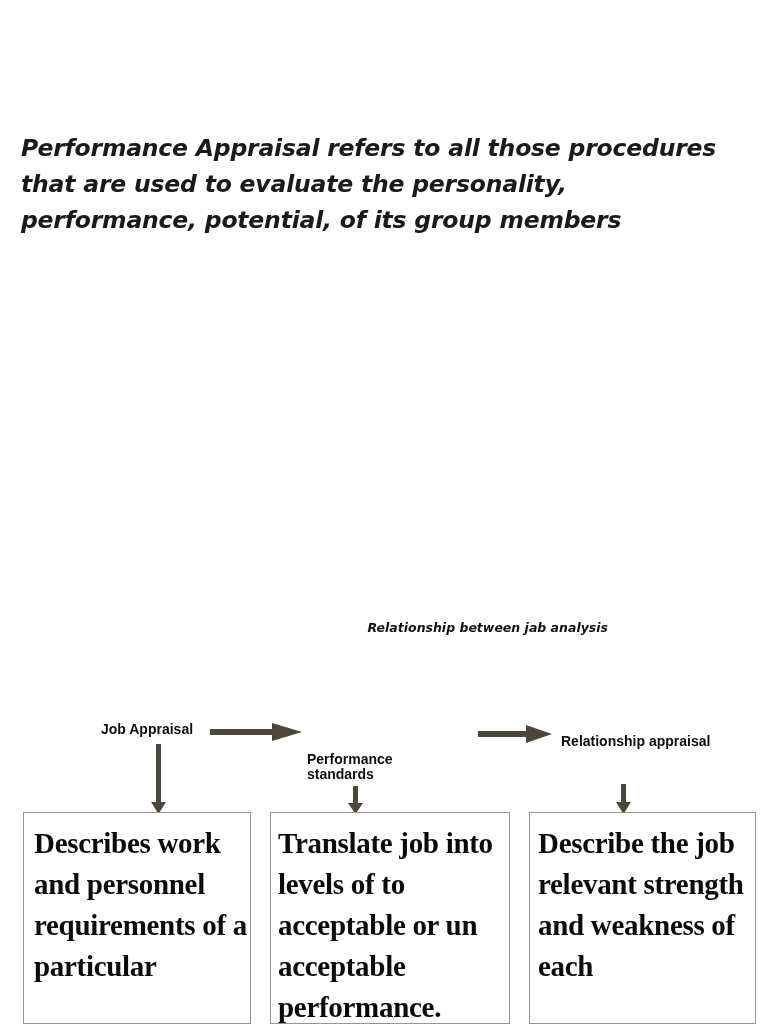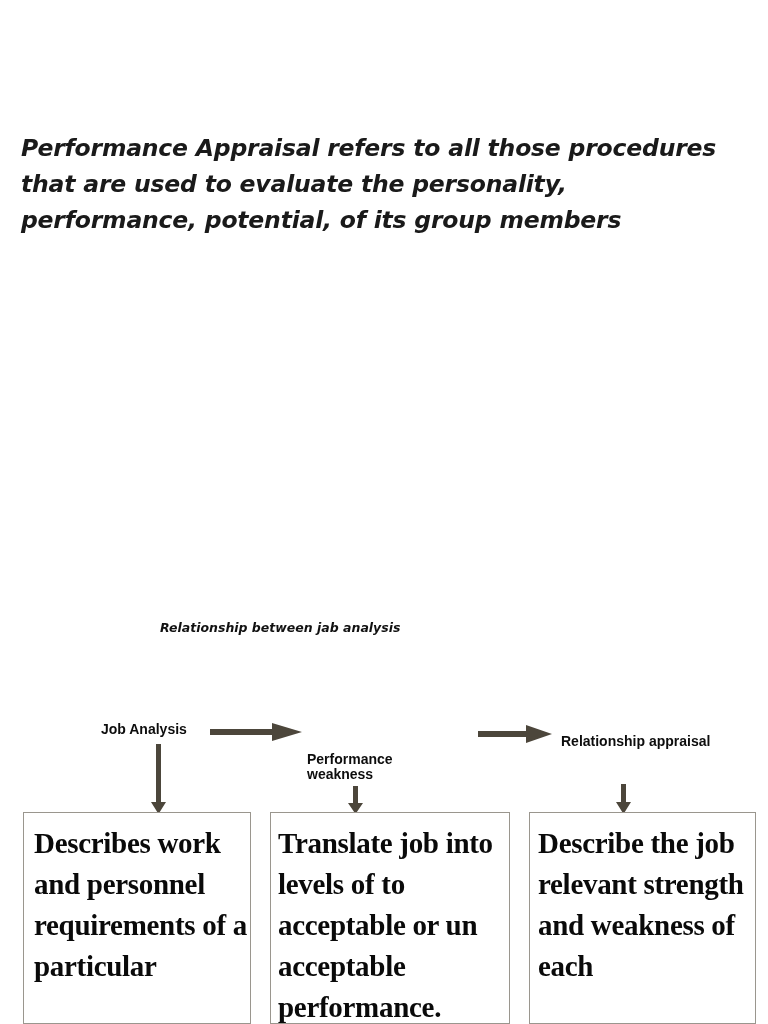--- a/index.html
+++ b/index.html
@@ -38,21 +38,21 @@
     letter-spacing: -0.2px;
     color: #1a1a1a;
   }
 
   
   .caption {
     position: absolute;
     left: 160px;
     top: 617px;
     width: 448px;
-    text-align: left;
+    text-align: right;
     font-family: "DejaVu Sans", sans-serif;
     font-size: 12.5px;
     font-weight: bold;
     font-style: italic;
     line-height: 21px;
     color: #111111;
   }
 
   
   .flow-label {
@@ -115,25 +115,25 @@
 <body>
 
 <div class="slide">
 
   <div class="lead-text">Performance Appraisal  refers to all those procedures that are used to evaluate the personality, performance, potential, of its group members</div>
 
   <div class="caption">
     <div>Relationship between jab analysis</div>
   </div>
 
-  <div class="flow-label job-analysis">Job Analysis</div>
+  <div class="flow-label job-analysis">Job Appraisal</div>
 
   <div class="flow-label perf-1">Performance</div>
 
-  <div class="flow-label perf-2">weakness</div>
+  <div class="flow-label perf-2">standards</div>
 
   <div class="flow-label perf-appr">Relationship appraisal</div>
 
   <div class="arrow-h a1">
     <svg width="92" height="22" viewBox="0 0 92 22">
       <path d="M0 8 H62 V2 L92 11 L62 20 V14 H0 Z" fill="#4c463b"></path>
     </svg>
   </div>
 
   <div class="arrow-h a2">

